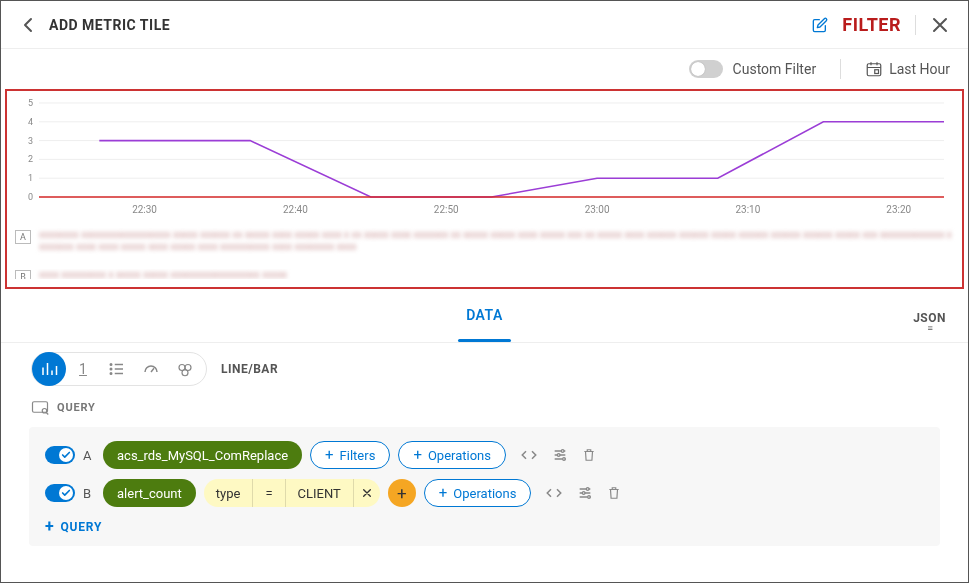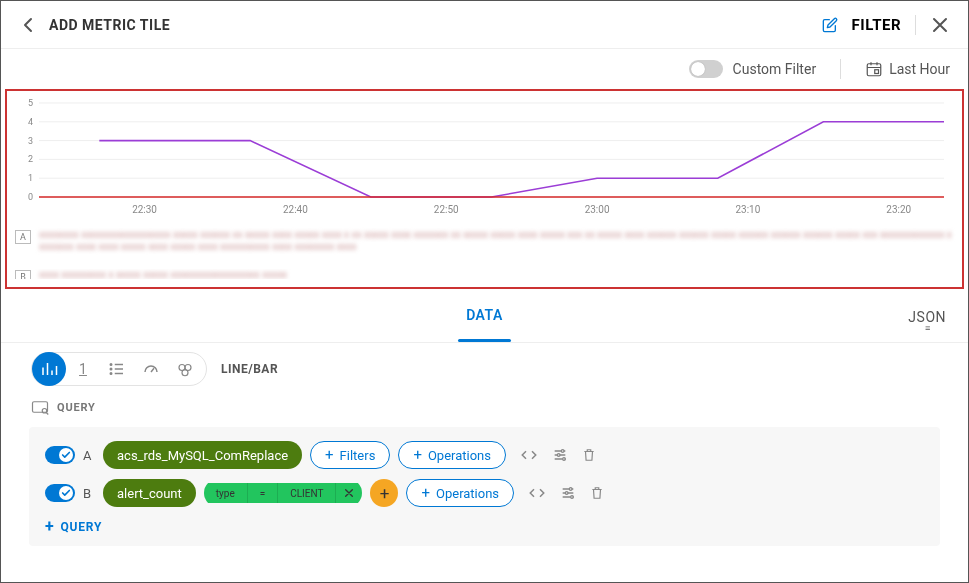--- a/index.html
+++ b/index.html
@@ -4,21 +4,21 @@
 <style>
   * { box-sizing: border-box; margin: 0; padding: 0; }
   html, body { width: 969px; height: 583px; font-family: -apple-system, BlinkMacSystemFont, "Segoe UI", Roboto, Arial, sans-serif; background: #fff; color: #333; }
   .frame { width: 969px; height: 583px; border: 1px solid #555; position: relative; overflow: hidden; }
 
   
   .header { display: flex; align-items: center; height: 48px; padding: 0 18px; border-bottom: 1px solid #eee; }
   .back-chevron { width: 18px; height: 18px; display:inline-flex; align-items:center; justify-content:center; color:#555; cursor:pointer; margin-right:12px; }
   .title { font-size: 14px; font-weight: 700; letter-spacing: .5px; color:#333; }
   .header-spacer { flex:1; }
-  .filter-btn { display:flex; align-items:center; gap:14px; color:#000000; font-size:15px; font-weight:700; letter-spacing:.5px; cursor:pointer; }
+  .filter-btn { display:flex; align-items:center; gap:14px; color:#b91c1c; font-size:18px; font-weight:700; letter-spacing:.5px; cursor:pointer; }
   .filter-btn svg { stroke:#0078d4; }
   .v-div { width:1px; height:20px; background:#ddd; margin:0 14px; }
   .close-x { width:20px; height:20px; display:flex; align-items:center; justify-content:center; cursor:pointer; color:#555; }
 
   
   .subheader { display:flex; align-items:center; justify-content:flex-end; height:40px; padding: 0 18px; gap: 10px; }
   .toggle { width:34px; height:18px; border-radius:9px; background:#d0d0d0; position:relative; cursor:pointer; }
   .toggle .knob { position:absolute; left:2px; top:2px; width:14px; height:14px; border-radius:50%; background:#fff; box-shadow:0 0 1px rgba(0,0,0,.3); }
   .sub-label { font-size:14px; color:#555; }
   .time-btn { display:flex; align-items:center; gap:6px; color:#555; font-size:14px; cursor:pointer; }
@@ -31,21 +31,21 @@
   .legend-row { display:flex; align-items:flex-start; gap:8px; margin-bottom:4px; }
   .legend-key { width:16px; height:14px; border:1px solid #bbb; font-size:9px; display:flex; align-items:center; justify-content:center; color:#777; background:#fff; flex-shrink:0; margin-top:1px; }
   .blurred { color: #c99; filter: blur(2px); font-size:10px; line-height:12px; word-break:break-all; overflow:hidden; height:36px; }
 
   
   .tab-row { display:flex; justify-content:center; height:48px; border-bottom: 1px solid #eee; position:relative; margin-top:6px; }
   .tab { font-size:14px; font-weight:600; letter-spacing:.5px; padding: 12px 18px; color:#6d6d6d; cursor:pointer; position:relative; }
   .tab.active { color:#0078d4; }
   .tab.active::after { content:""; position:absolute; left:10px; right:10px; bottom:0; height:3px; background:#0078d4; border-radius:2px; }
   .json-toggle { position:absolute; right:22px; top:12px; cursor:pointer; color:#555; text-align:center; }
-  .json-toggle .jlabel { font-size:14px; font-weight:400; letter-spacing:.5px; }
+  .json-toggle .jlabel { font-size:12px; font-weight:700; letter-spacing:.5px; }
   .json-toggle .jbars { display:block; line-height:4px; font-size:9px; letter-spacing:-1px; }
 
   
   .type-row { display:flex; align-items:center; height:52px; padding: 0 30px; gap: 4px; }
   .type-pill { display:flex; align-items:center; background:#fff; border:1px solid #e3e3e3; border-radius: 18px; height:34px; padding: 0 4px 0 0; }
   .type-icon { width:34px; height:34px; border-radius:50%; display:flex; align-items:center; justify-content:center; color:#888; cursor:pointer; }
   .type-icon.active { background:#0078d4; color:#fff; }
   .type-icon svg { display:block; }
   .type-label { font-size:12px; font-weight:700; letter-spacing:.5px; color:#555; margin-left:10px; }
 
@@ -57,21 +57,21 @@
   .qrow { display:flex; align-items:center; gap:8px; margin-bottom:10px; flex-wrap:nowrap; }
   .mini-toggle { width:30px; height:18px; border-radius:9px; background:#0078d4; position:relative; cursor:pointer; flex-shrink:0; }
   .mini-toggle .kn { position:absolute; right:2px; top:2px; width:14px; height:14px; border-radius:50%; background:#fff; display:flex; align-items:center; justify-content:center; }
   .mini-toggle .kn svg { stroke:#0078d4; }
   .qletter { font-size:13px; color:#555; width:12px; flex-shrink:0; }
   .pill { border-radius: 14px; height:28px; display:flex; align-items:center; padding: 0 14px; font-size:13px; white-space:nowrap; }
   .pill.blue { background:#4d7c0f; color:#fff; }
   .pill.out-blue { background:#fff; border:1px solid #0078d4; color:#0078d4; cursor:pointer; }
   .pill.out-blue .plus { margin-right:6px; font-size:15px; line-height:1; }
   .yellow-group { display:flex; align-items:center; height:28px; border-radius:14px; overflow:hidden; }
-  .yellow-group .seg { background:#22c55e; color:#333; height:20px; display:flex; align-items:center; padding:0 12px; font-size:10px; border-right:1px solid rgba(0,0,0,.12); }
+  .yellow-group .seg { background:#fef9c3; color:#333; height:28px; display:flex; align-items:center; padding:0 12px; font-size:13px; border-right:1px solid rgba(0,0,0,.12); }
   .yellow-group .seg:last-child { border-right:none; }
   .yellow-group .seg.close { padding:0 8px; cursor:pointer; }
   .circle-btn { width:28px; height:28px; border-radius:50%; background:#f5a623; display:flex; align-items:center; justify-content:center; color:#333; font-size:17px; cursor:pointer; flex-shrink:0; }
   .row-icons { display:flex; align-items:center; gap:14px; margin-left:6px; color:#888; }
   .row-icons .ic { cursor:pointer; display:flex; }
   .add-query { display:flex; align-items:center; gap:6px; color:#0078d4; font-size:12px; font-weight:700; letter-spacing:.8px; cursor:pointer; margin-top:4px; }
   .add-query .plus { font-size:16px; }
 
   svg { overflow: visible; }
 </style>

